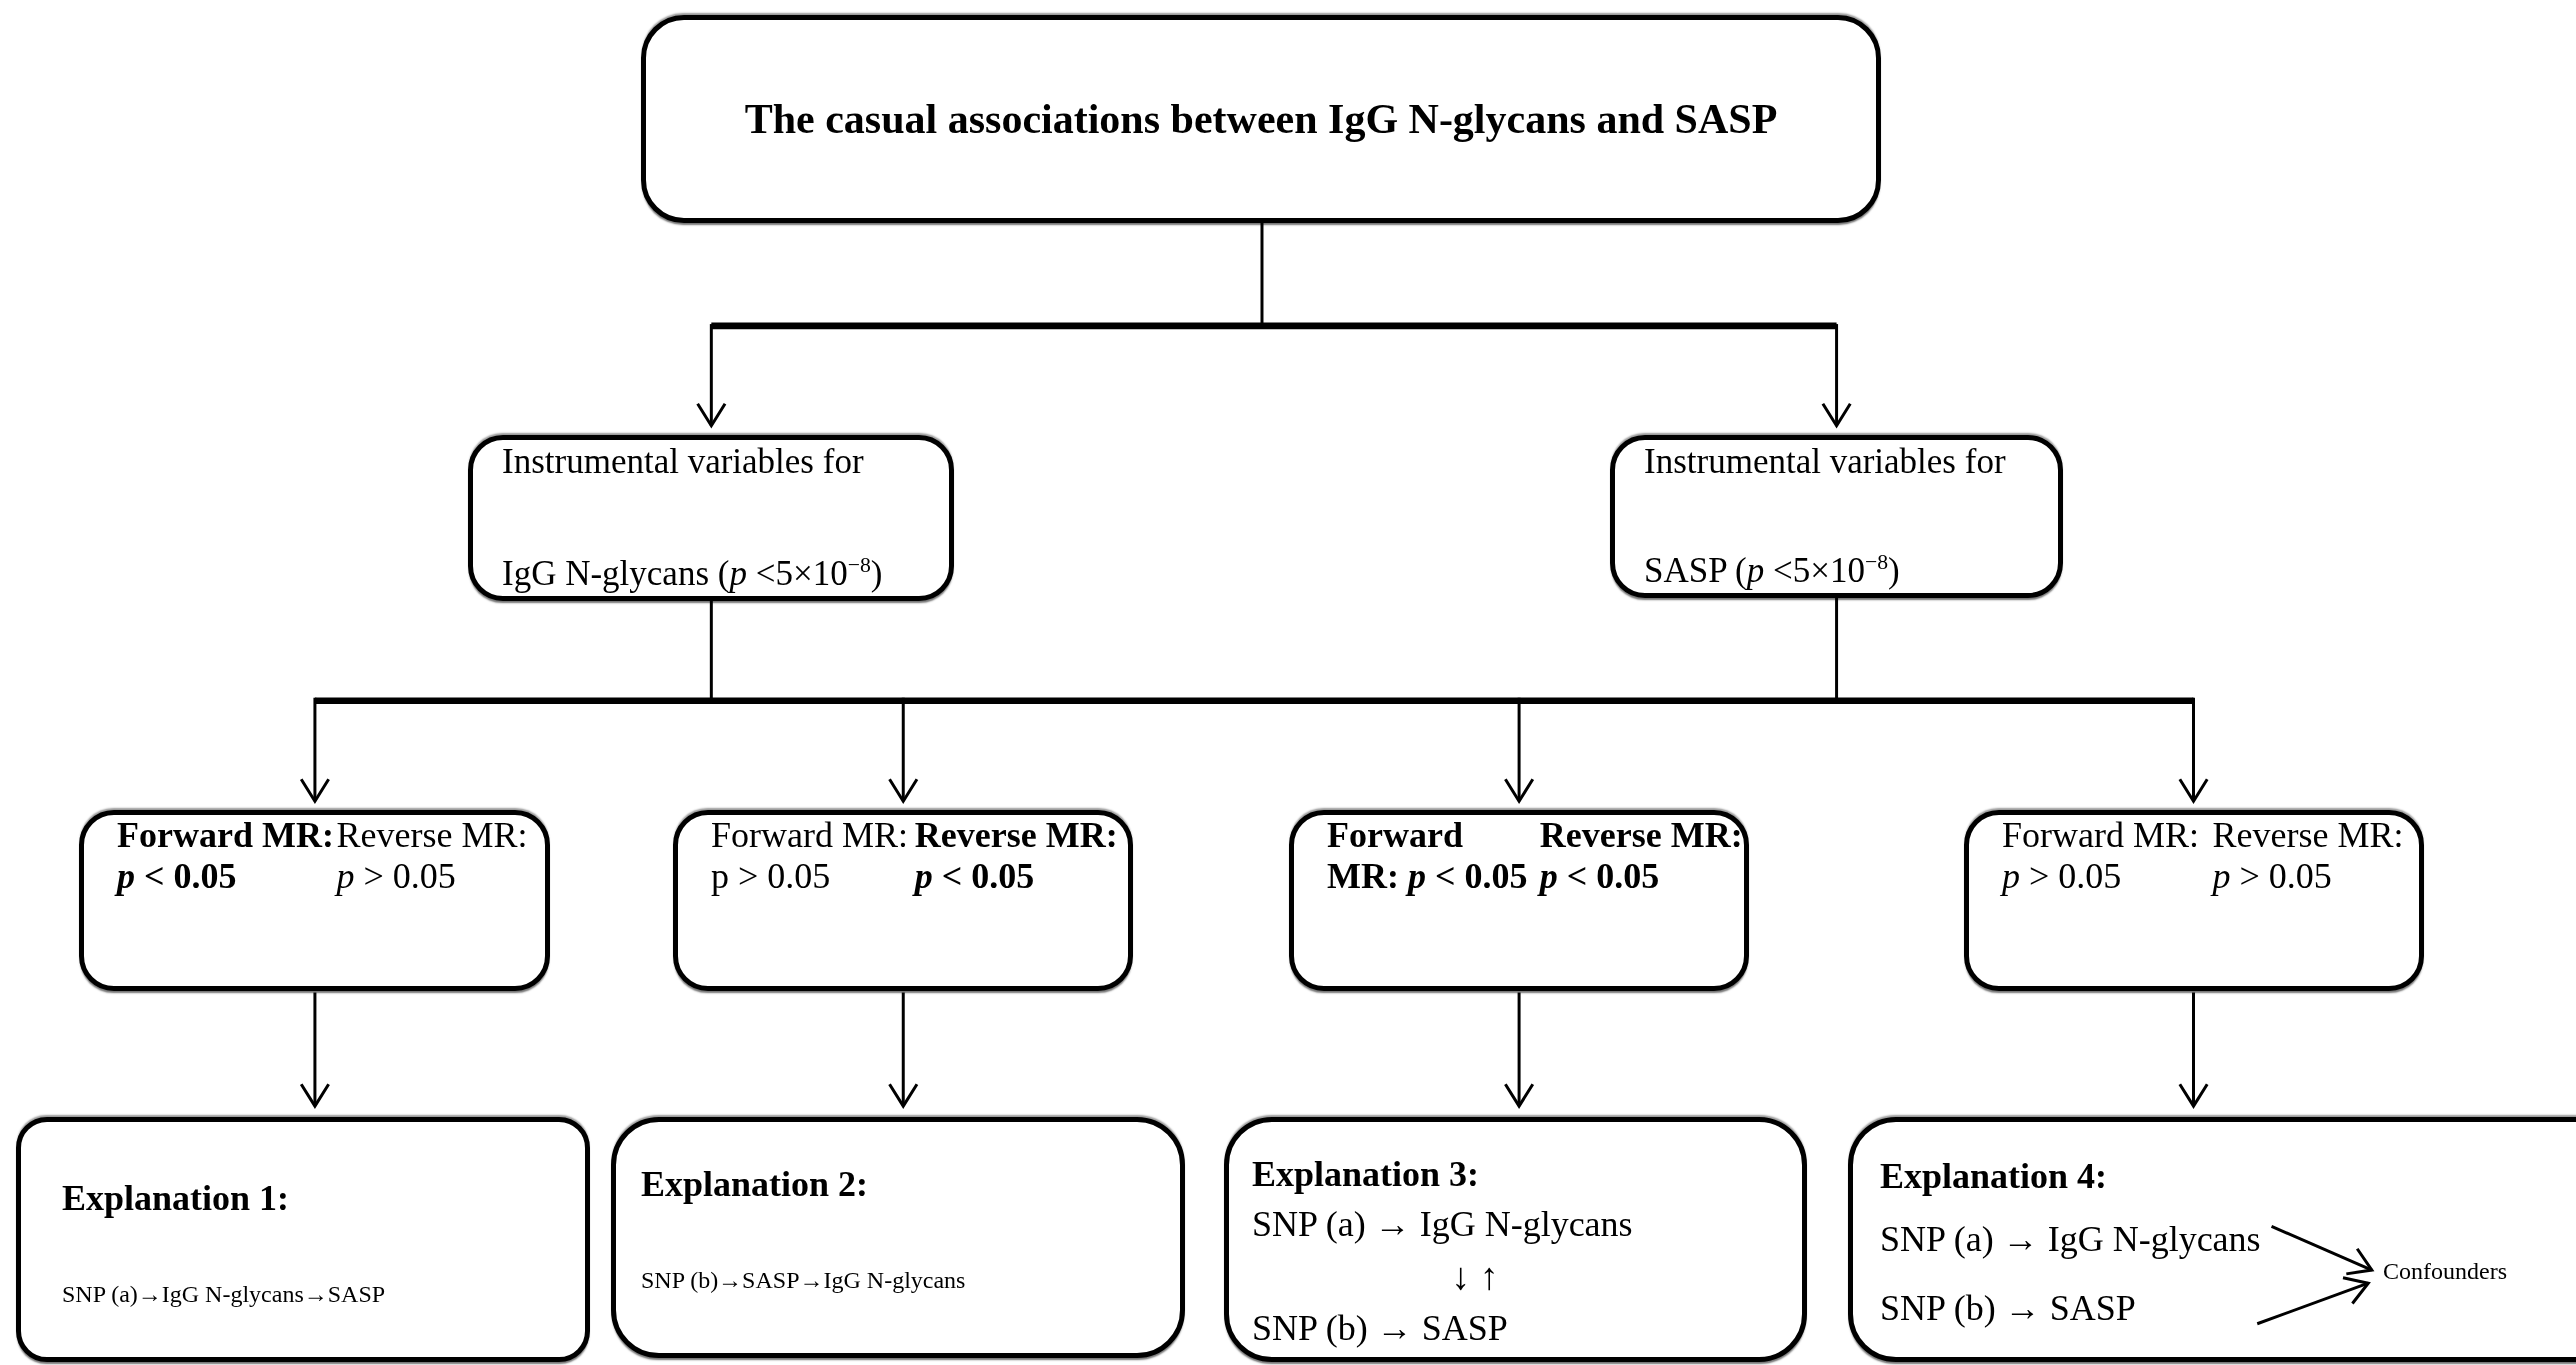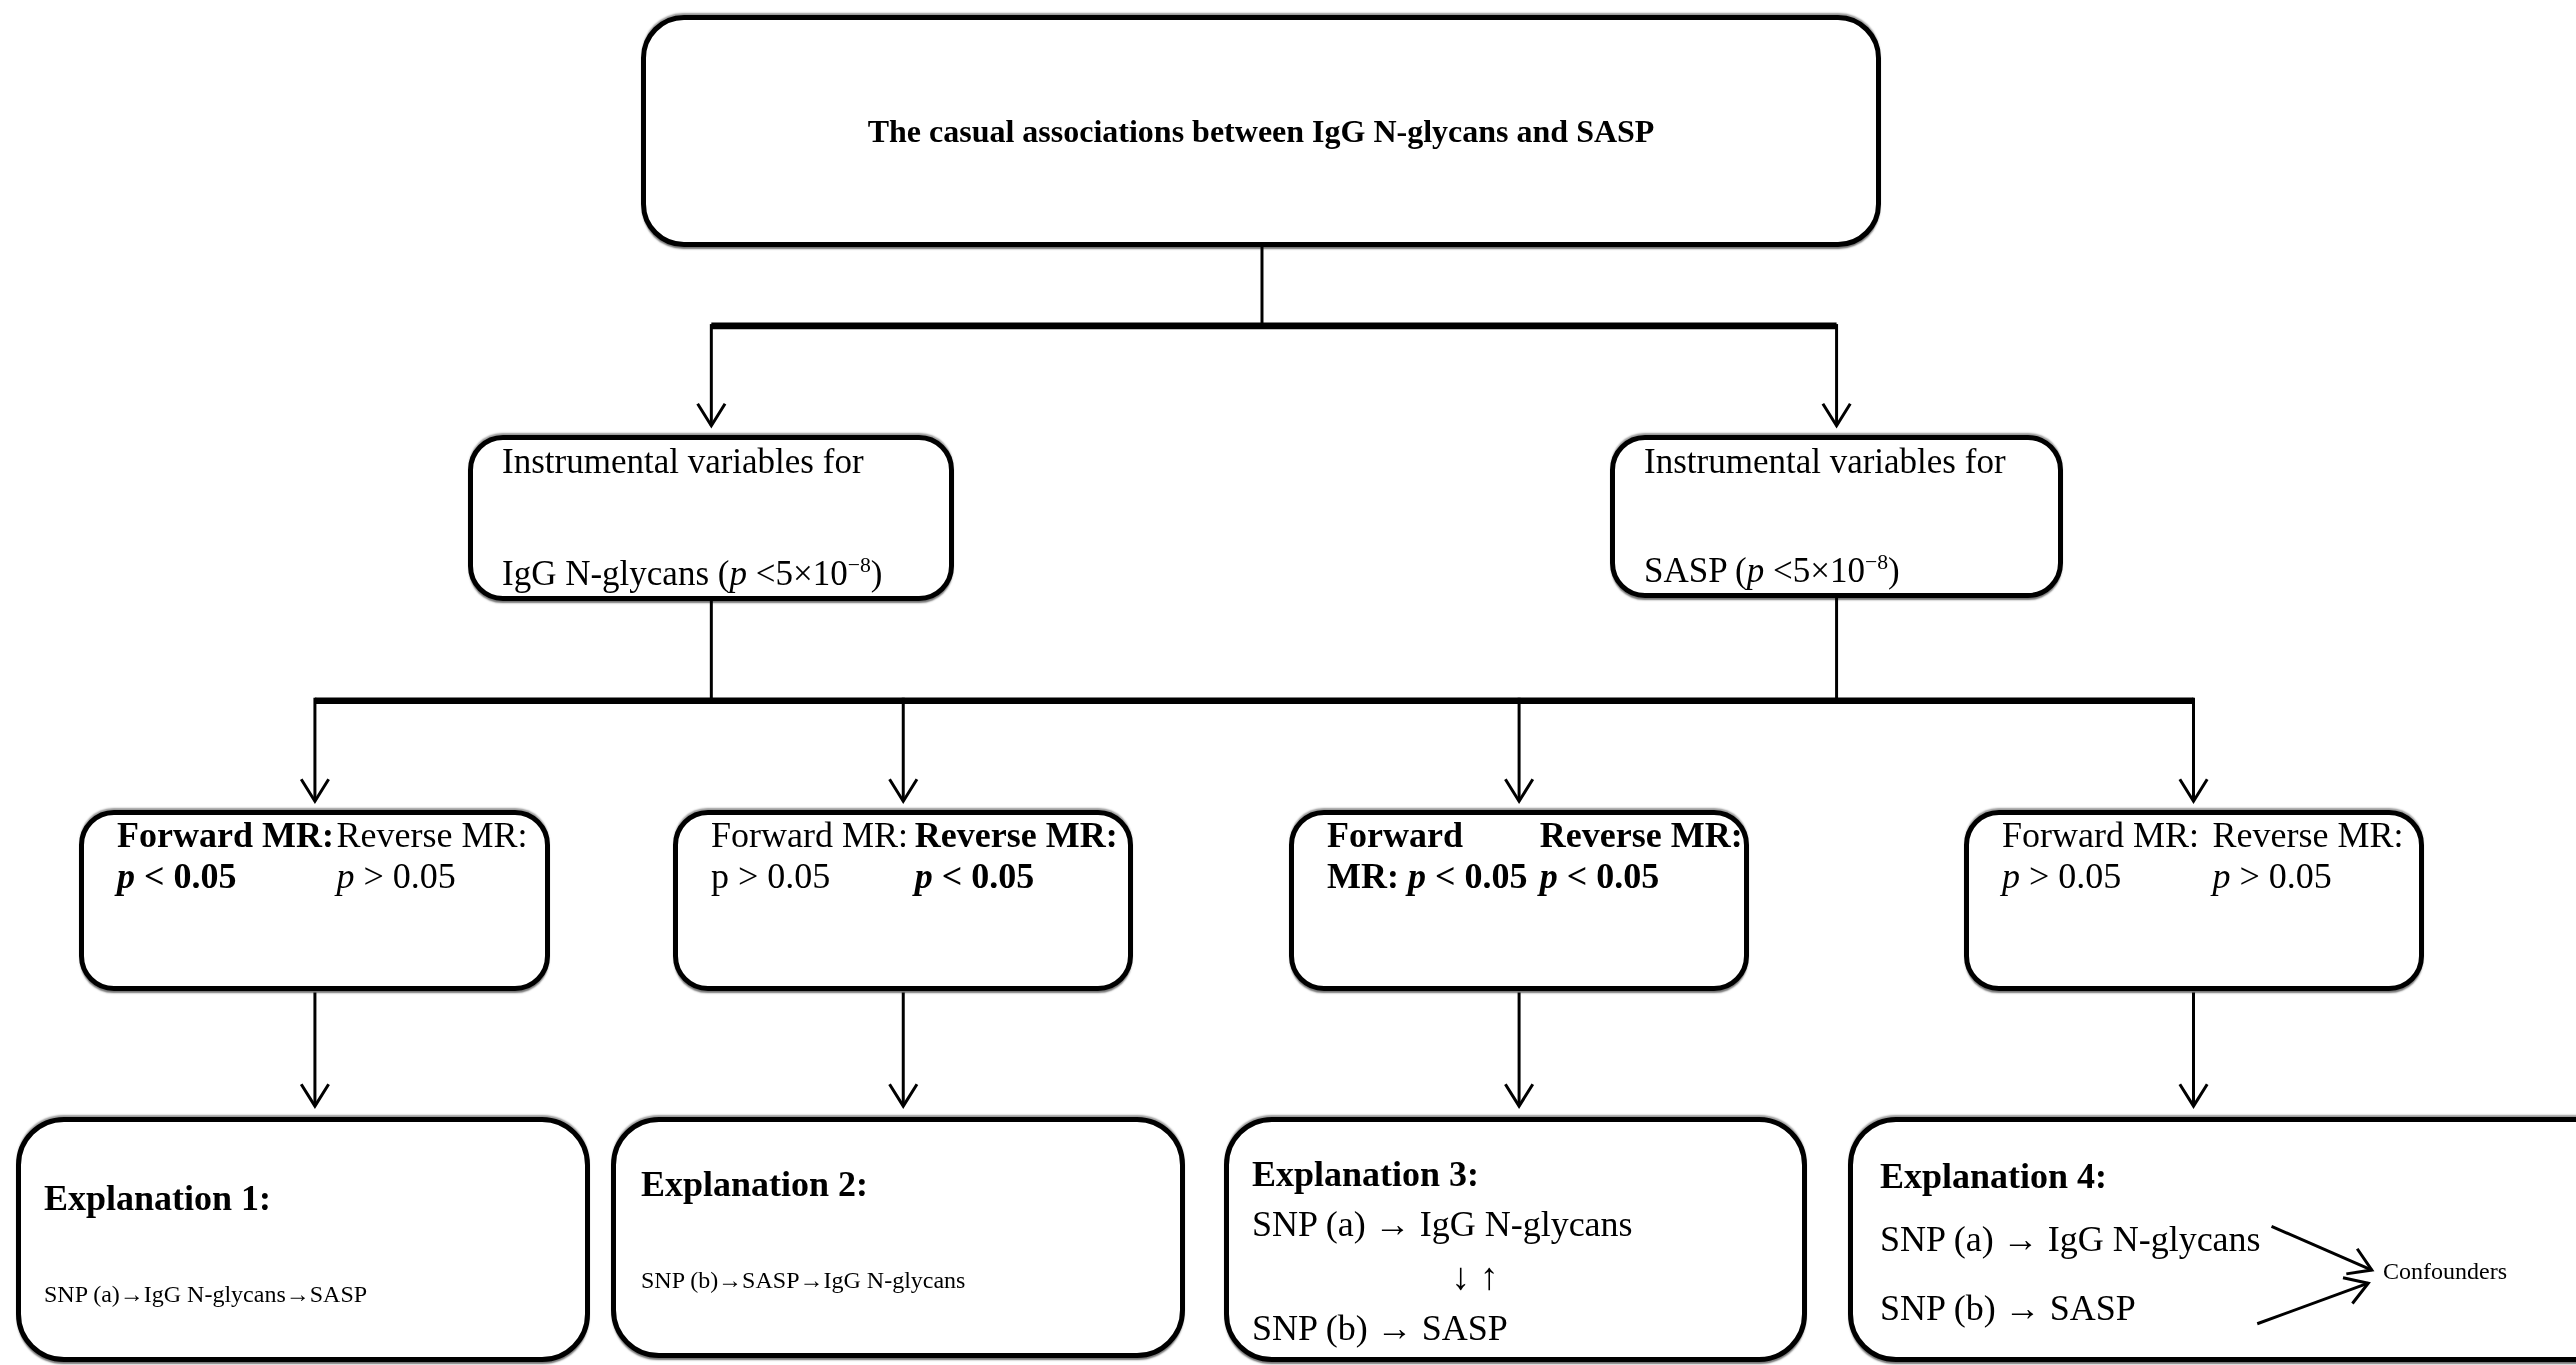--- a/index.html
+++ b/index.html
@@ -7,38 +7,38 @@
        font-family:"Liberation Serif","DejaVu Serif",serif;color:#000;}
   .canvas{position:relative;width:2576px;height:1365px;background:#ffffff;}
   svg.connectors{position:absolute;left:0;top:0;width:2576px;height:1365px;z-index:1;}
   .box{position:absolute;box-sizing:border-box;background:#ffffff;border:5.4px solid #000;z-index:2;
        box-shadow:0 3.6px 1.8px -1.8px rgba(0,0,0,.55),0 -3px 1.8px -1.8px rgba(0,0,0,.40);}
   .seg{white-space:pre-wrap;}
   .pit{font-style:italic;}
   .bold{font-weight:bold;}
   sup{font-size:0.62em;}
 
-  #title-box{left:641px;top:15px;width:1240px;height:232px;border-radius:43px;
+  #title-box{left:641px;top:15px;width:1240px;height:208px;border-radius:43px;
       display:flex;align-items:center;justify-content:center;
-      font-size:32px;font-weight:bold;text-align:right;}
+      font-size:42px;font-weight:bold;text-align:right;}
 
   .ivbox{border-radius:35px;display:flex;flex-direction:column;justify-content:space-between;
       row-gap:9.6px;padding-left:29px;font-size:35px;line-height:1.25;}
   #iv-left{left:468px;top:435px;width:486px;height:166px;}
   #iv-right{left:1610px;top:435px;width:453px;height:163px;}
 
   .mrbox{border-radius:35px;display:flex;flex-direction:row;justify-content:center;
       row-gap:21.5px;padding-left:33px;font-size:36px;line-height:1.15;}
   #mr1{left:79px;top:810px;width:471px;height:181px;}
   #mr2{left:673px;top:810px;width:460px;height:181px;}
   #mr3{left:1289px;top:810px;width:460px;height:181px;}
   #mr4{left:1964px;top:810px;width:460px;height:181px;}
 
   .ebox{border-radius:48px;font-size:36px;line-height:1.2;}
-  #e1{left:16px;top:1117px;width:574px;height:245px;padding:55px 23px 0;}
+  #e1{left:16px;top:1117px;width:574px;height:245px;padding:55px 41px 0;border-radius:31px;}
   #e2{left:611px;top:1117px;width:574px;height:241px;padding:41px 25px 0;}
   #e1 .formula,#e2 .formula{margin-top:60px;font-size:24px;}
   #e3{left:1224px;top:1117px;width:583px;height:245px;padding:27px 23px 0;line-height:1.40;}
   #e3 .updown{padding-left:199px;font-size:38px;}
   #e4{left:1848px;top:1117px;width:830px;height:245px;padding:33px 0 0 27px;position:absolute;}
   #e4 .line1{margin-top:20.3px;}
   #e4 .line2{margin-top:25px;}
   #e4 svg.local{position:absolute;left:0;top:0;width:704px;height:234px;}
   #e4 .confounders{position:absolute;left:530px;top:135px;font-size:24px;}
 </style>

